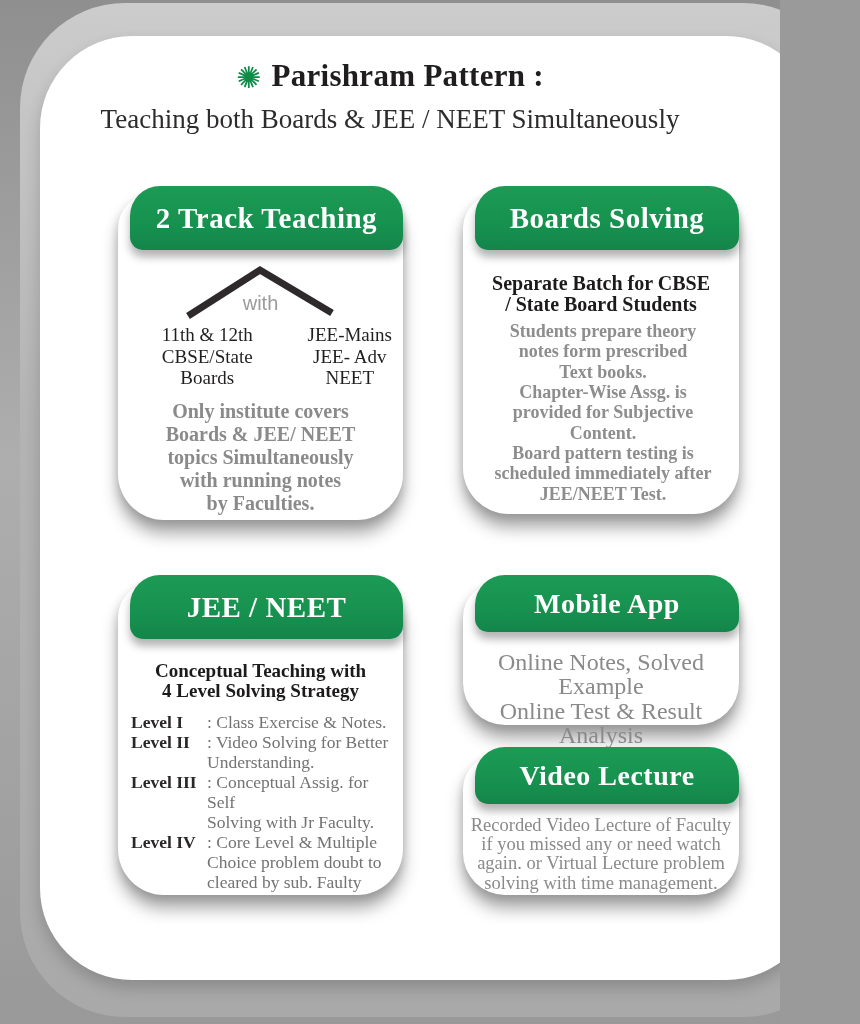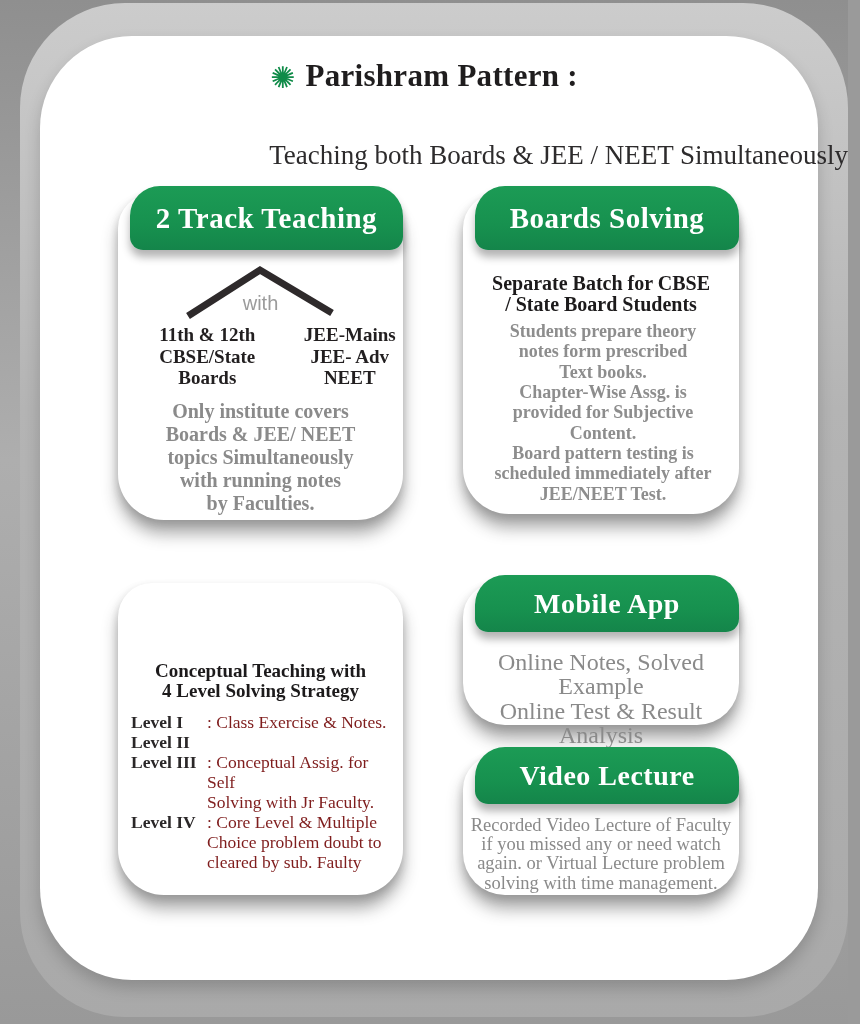--- a/index.html
+++ b/index.html
@@ -1,62 +1,62 @@
 <!DOCTYPE html>
 <html><head>
 <meta charset="utf-8">
 <style>
   html,body{margin:0;padding:0;background:#9a9a9a;}
-  .stage{position:relative;width:848px;height:1024px;overflow:hidden;
+  .stage{position:relative;width:780px;height:1024px;overflow:hidden;
          background:linear-gradient(180deg,#8f8f8f 0%,#aeaeae 45%,#999999 100%);
          font-family:"Liberation Serif","DejaVu Serif",serif;}
   .outer-ring{position:absolute;left:20px;top:3px;width:828px;height:1014px;
               border-radius:105px;
               background:linear-gradient(180deg,#cccccc 0%,#b4b4b4 40%,#a9a9a9 100%);}
   .page{position:absolute;left:40px;top:36px;width:778px;height:944px;
         border-radius:92px;background:#ffffff;box-shadow:0 8px 16px rgba(0,0,0,.18);}
   .title-row{position:absolute;left:0;right:0;top:58px;text-align:center;
              font-size:31px;font-weight:bold;color:#1f1d1e;letter-spacing:.3px;}
   .flower{color:#0f8b48;font-family:"DejaVu Sans",sans-serif;font-size:30px;
           font-weight:normal;margin-right:10px;vertical-align:-2px;}
-  .subtitle{position:absolute;left:0;right:0;top:104px;text-align:right;
-            font-size:27px;color:#2d2b2c;margin-top:36px;}
+  .subtitle{position:absolute;left:0;right:0;top:104px;text-align:center;
+            font-size:27px;color:#2d2b2c;}
   .card{position:absolute;}
   .card-body{position:absolute;left:0;right:0;top:8px;bottom:0;background:#ffffff;
              border-radius:34px 34px 46px 46px;
              box-shadow:0 14px 16px rgba(40,40,40,.38), 0 4px 8px rgba(40,40,40,.18);}
   .card-header{position:absolute;left:12px;right:0;top:0;height:64px;
                background:linear-gradient(180deg,#1c9b55 0%,#17914f 60%,#14854a 100%);
                border-radius:30px 30px 13px 13px;display:flex;align-items:center;
                justify-content:center;color:#ffffff;font-size:29px;font-weight:bold;
                letter-spacing:.5px;box-shadow:0 7px 9px rgba(0,0,0,.30);}
   .hdr-small{height:57px;font-size:28px;}
   .preline{white-space:pre-line;}
   
   .roof-svg{position:absolute;left:58px;top:66px;}
   .with-label{position:absolute;left:0;right:0;top:98px;text-align:center;
               font-family:"Liberation Sans","DejaVu Sans",sans-serif;
               font-size:20px;color:#9b9b9b;}
   .branches{position:absolute;left:0;right:0;top:130px;display:flex;}
-  .branch{width:50%;text-align:center;font-size:19px;font-weight:bold;
+  .branch{width:50%;text-align:center;font-size:19px;font-weight:normal;
           color:#221f20;line-height:1.14;padding-left:36px;}
   .track-desc{position:absolute;left:0;right:0;top:206px;text-align:center;
               font-size:20px;font-weight:bold;color:#8a8a8a;line-height:1.15;}
   
   .boards-sub{position:absolute;left:0;right:0;top:79px;text-align:center;
               font-size:20px;font-weight:bold;color:#1c1a1b;line-height:1.06;}
   .boards-desc{position:absolute;left:4px;right:0;top:127px;text-align:center;
                font-size:18px;font-weight:bold;color:#8d8d8d;line-height:1.13;}
   
   .jee-sub{position:absolute;left:0;right:0;top:78px;text-align:center;
            font-size:19px;font-weight:bold;color:#1c1a1b;line-height:1.05;}
   .levels{position:absolute;left:13px;right:4px;top:130px;}
   .level-row{display:flex;font-size:17.5px;line-height:1.14;}
   .level-label{width:76px;flex:none;font-weight:bold;color:#2a2728;}
-  .level-text{color:#7f1d1d;white-space:pre-line;}
+  .level-text{color:#737373;white-space:pre-line;}
   
   .app-desc{position:absolute;left:0;right:0;top:67px;text-align:center;
             font-size:24px;color:#8a8a8a;line-height:1.02;}
   .app-name{font-weight:bold;font-style:italic;color:#4c4a4b;}
   
   .video-desc{position:absolute;left:0;right:0;top:61px;text-align:center;
               font-size:18.5px;color:#8a8a8a;line-height:1.04;}
 </style>
 </head>
 <body>
@@ -114,34 +114,37 @@
     <div class="card-body">
       <div class="jee-sub preline">Conceptual Teaching with
 4 Level Solving Strategy</div>
       <div class="levels">
         <div class="level-row">
           <span class="level-label">Level I</span>
           <span class="level-text">: Class Exercise &amp; Notes.</span>
         </div>
         <div class="level-row">
           <span class="level-label">Level II</span>
+          <span class="level-text">: Video Solving for Better
+Understanding.</span>
         </div>
         <div class="level-row">
           <span class="level-label">Level III</span>
           <span class="level-text">: Conceptual Assig. for Self
 Solving with Jr Faculty.</span>
         </div>
         <div class="level-row">
           <span class="level-label">Level IV</span>
           <span class="level-text">: Core Level &amp; Multiple
 Choice problem doubt to
 cleared by sub. Faulty</span>
         </div>
       </div>
     </div>
+    <div class="card-header">JEE / NEET</div>
   </section>
 
   <section class="card" style="left:463px;top:575px;width:276px;height:150px;">
     <div class="card-body" style="border-radius:34px 34px 42px 42px;">
       <div class="app-desc">
         <div>Online Notes, Solved Example</div>
         <div>Online Test &amp; Result Analysis</div>
         <div><span>all in </span><span class="app-name">(iParishram)</span><span> App</span></div>
       </div>
     </div>

